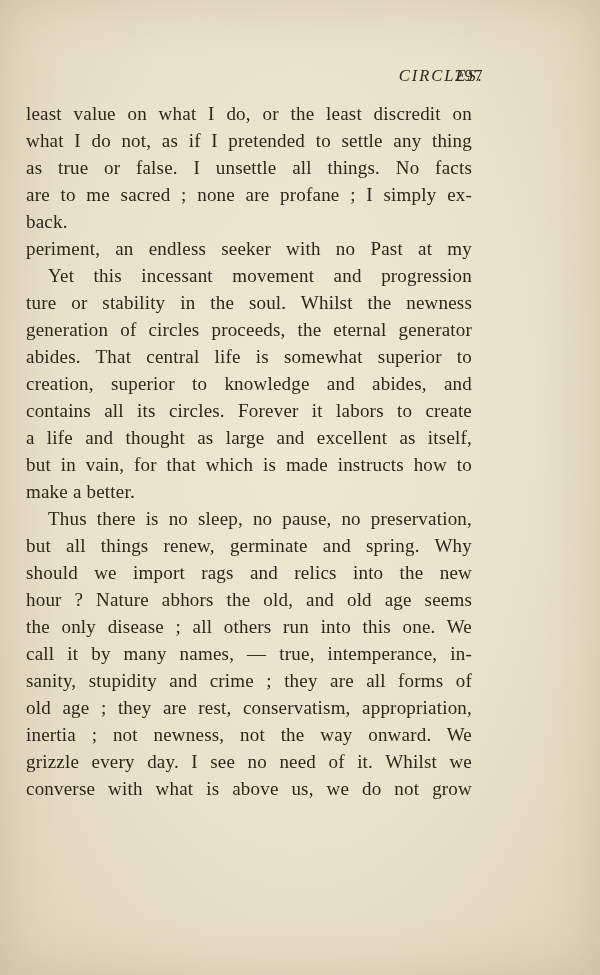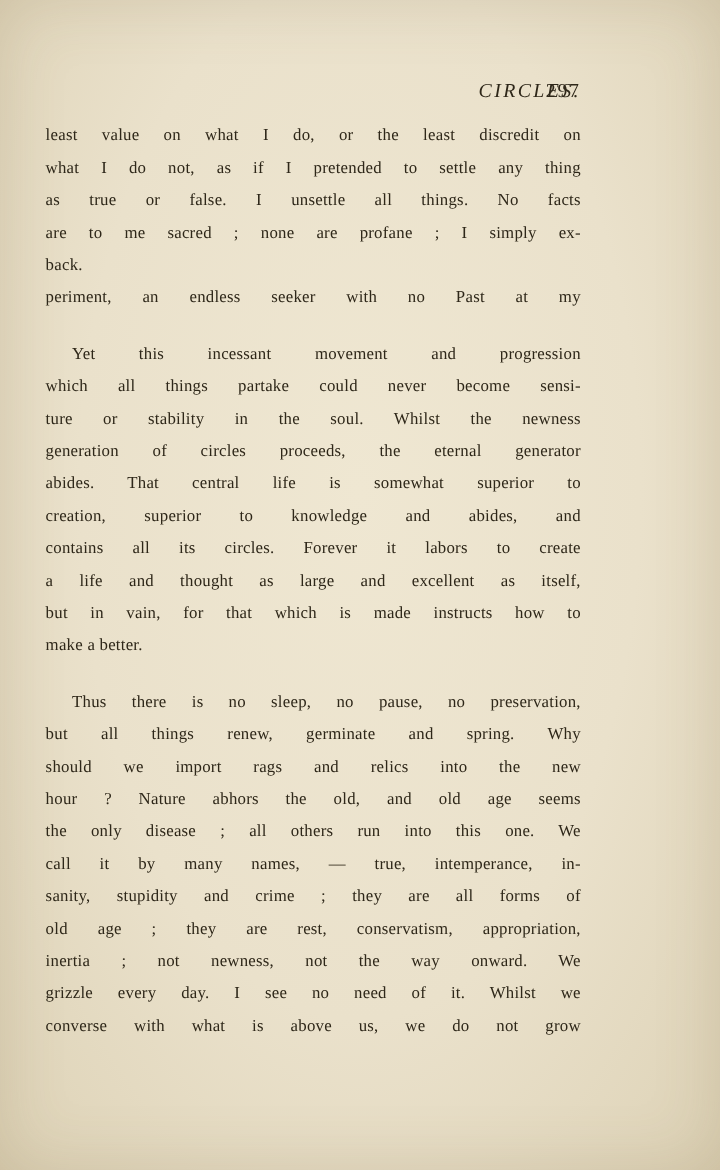--- a/index.html
+++ b/index.html
@@ -39,55 +39,53 @@
   }
   .page-number {
     position: absolute;
     right: 0;
     top: 0;
     letter-spacing: 1.5px;
   }
   .page-text {
     position: absolute;
     top: 100px;
-    left: 38px;
+    left: 26px;
     width: 446px;
-    font-size: 14px;
+    font-size: 19px;
     line-height: 27px;
     letter-spacing: 0.2px;
   }
   .line {
     text-align: justify;
     text-align-last: justify;
   }
   .line.no-justify {
     text-align-last: left;
   }
   .line.indent {
     text-indent: 22px;
-    margin-top: 20px;
   }
 </style>
 </head>
 <body>
 
 <div class="book-page">
   <div class="page-header">
     <div class="running-title">CIRCLES.</div>
     <div class="page-number">297</div>
   </div>
   <div class="page-text">
       <div class="line">least value on what I do, or the least discredit on</div>
       <div class="line">what I do not, as if I pretended to settle any thing</div>
       <div class="line">as true or false. I unsettle all things. No facts</div>
       <div class="line">are to me sacred ; none are profane ; I simply ex-</div>
       <div class="line no-justify">back.</div>
       <div class="line">periment, an endless seeker with no Past at my</div>
       <div class="line indent">Yet this incessant movement and progression</div>
-      <div class="line">which all things partake could never become sensi-</div>
       <div class="line">ture or stability in the soul. Whilst the newness</div>
       <div class="line">generation of circles proceeds, the eternal generator</div>
       <div class="line">abides. That central life is somewhat superior to</div>
       <div class="line">creation, superior to knowledge and abides, and</div>
       <div class="line">contains all its circles. Forever it labors to create</div>
       <div class="line">a life and thought as large and excellent as itself,</div>
       <div class="line">but in vain, for that which is made instructs how to</div>
       <div class="line no-justify">make a better.</div>
       <div class="line indent">Thus there is no sleep, no pause, no preservation,</div>
       <div class="line">but all things renew, germinate and spring. Why</div>

